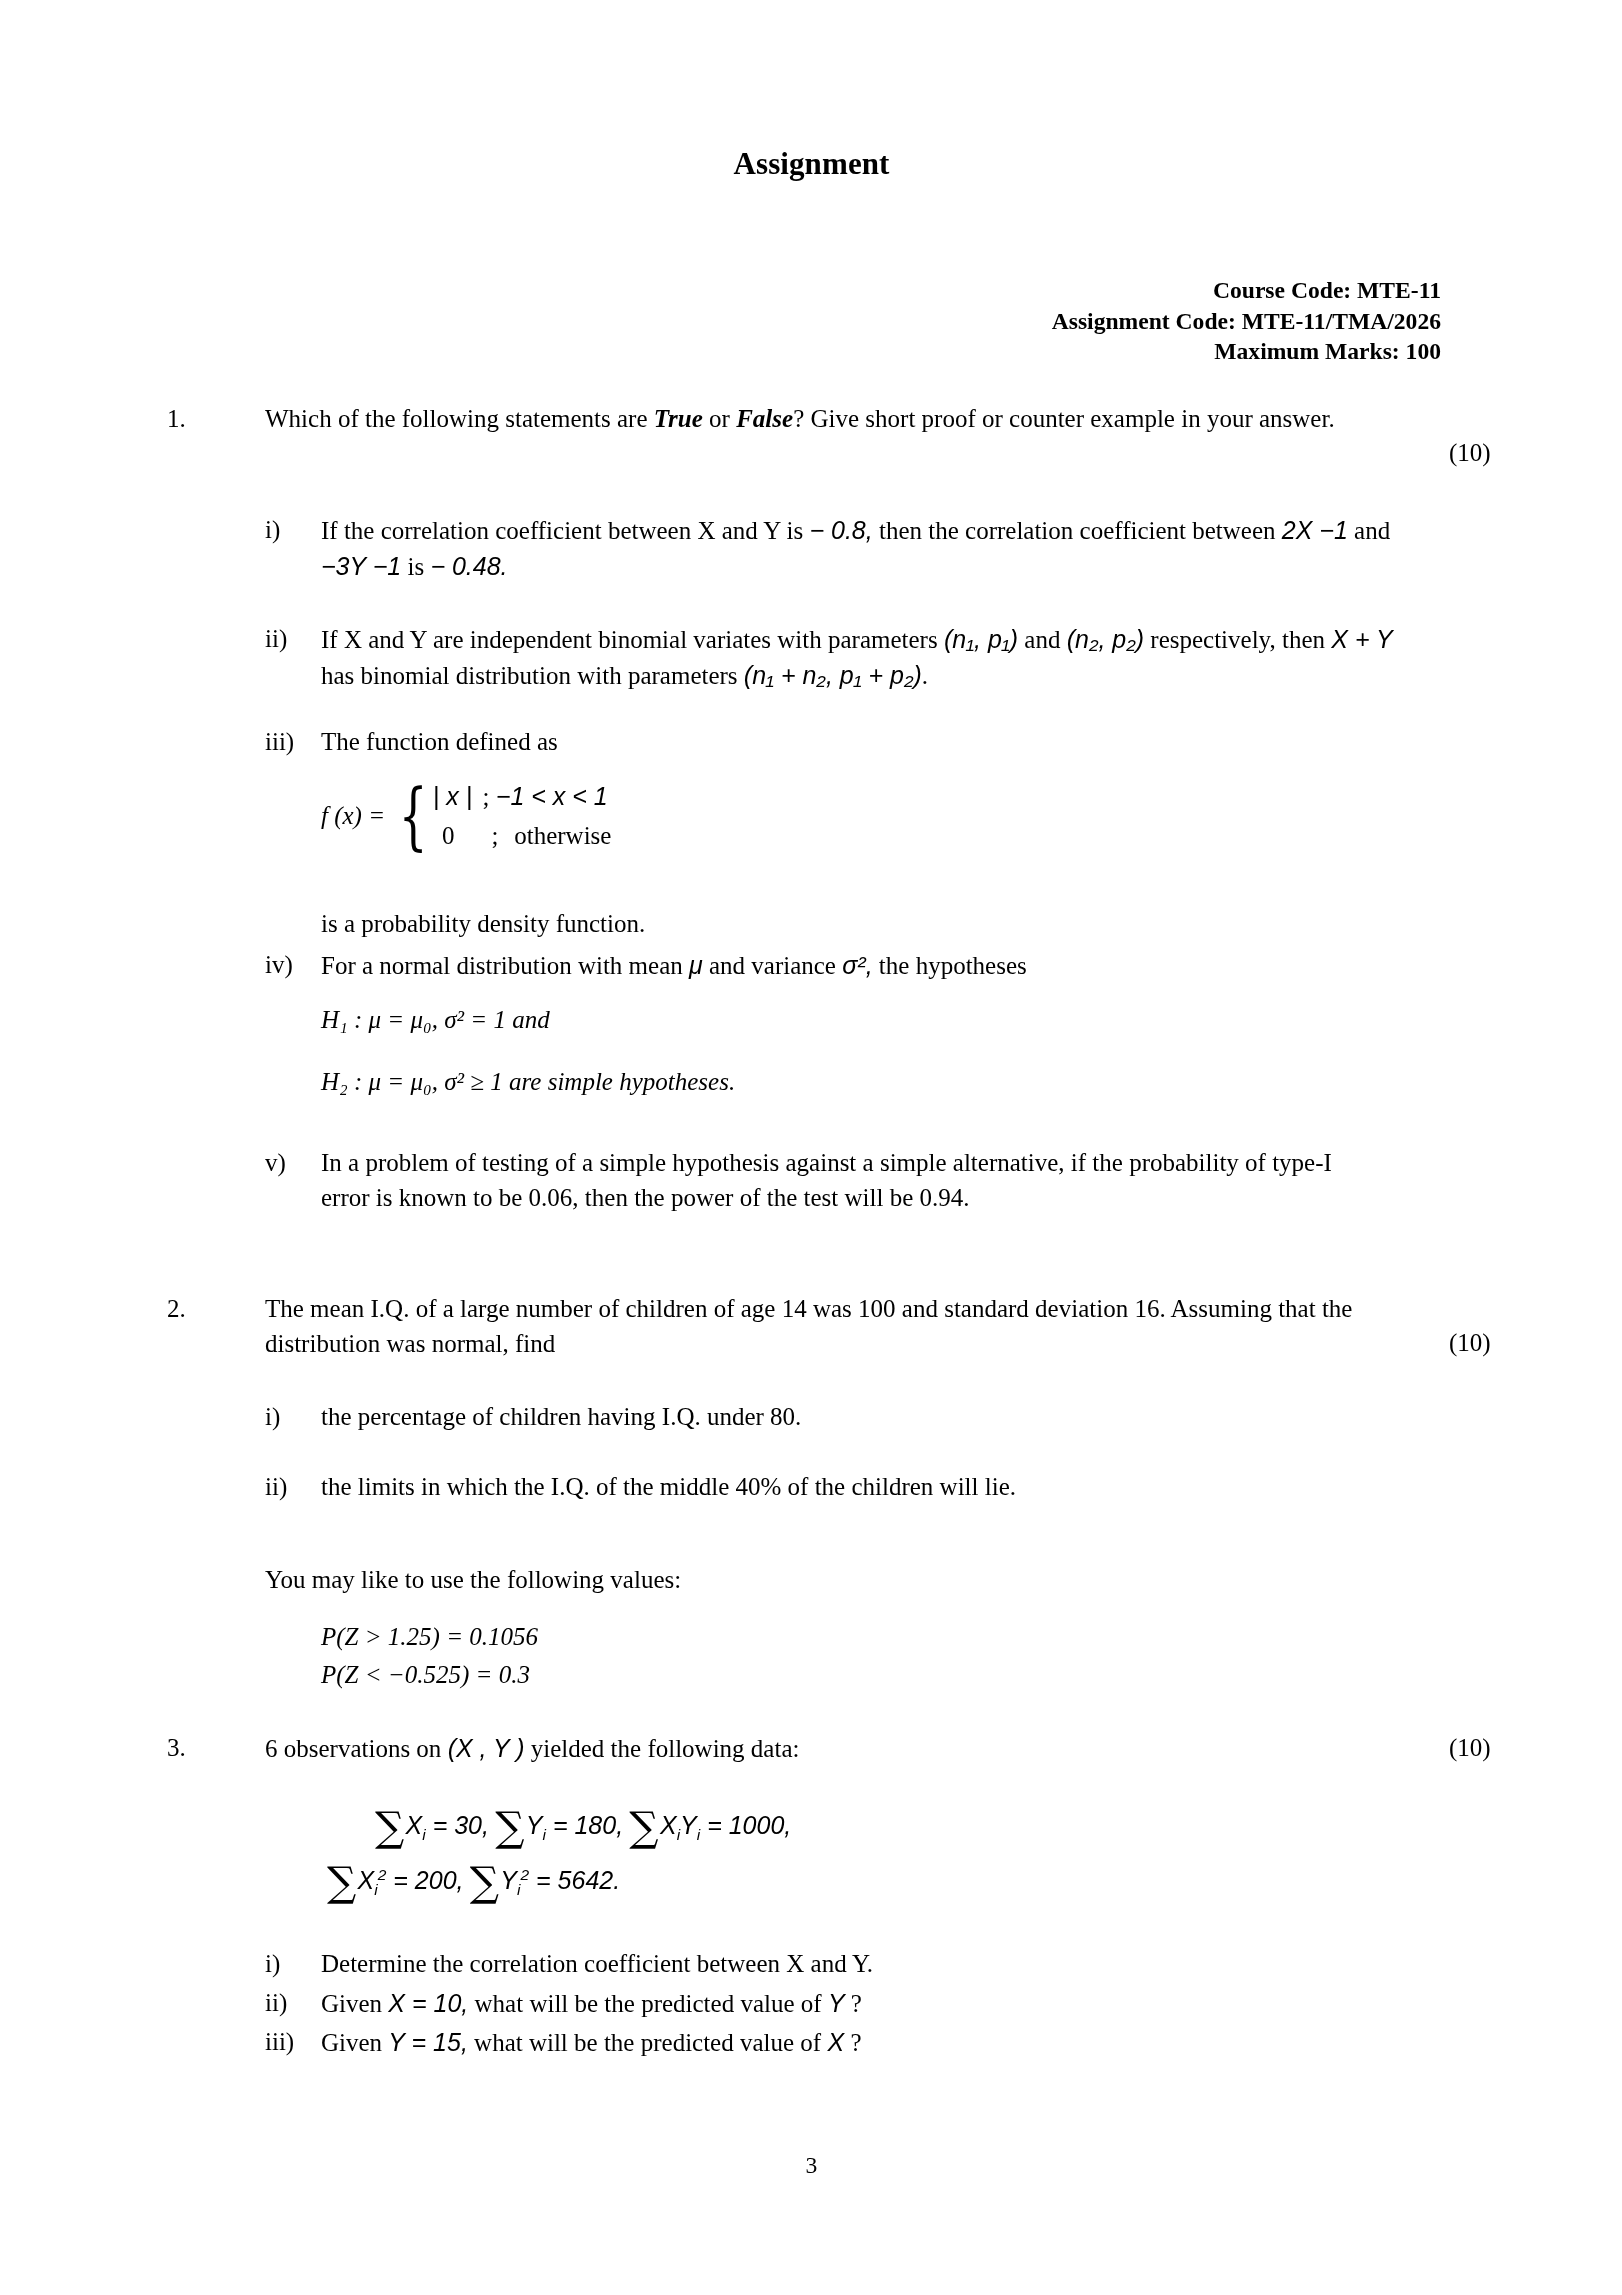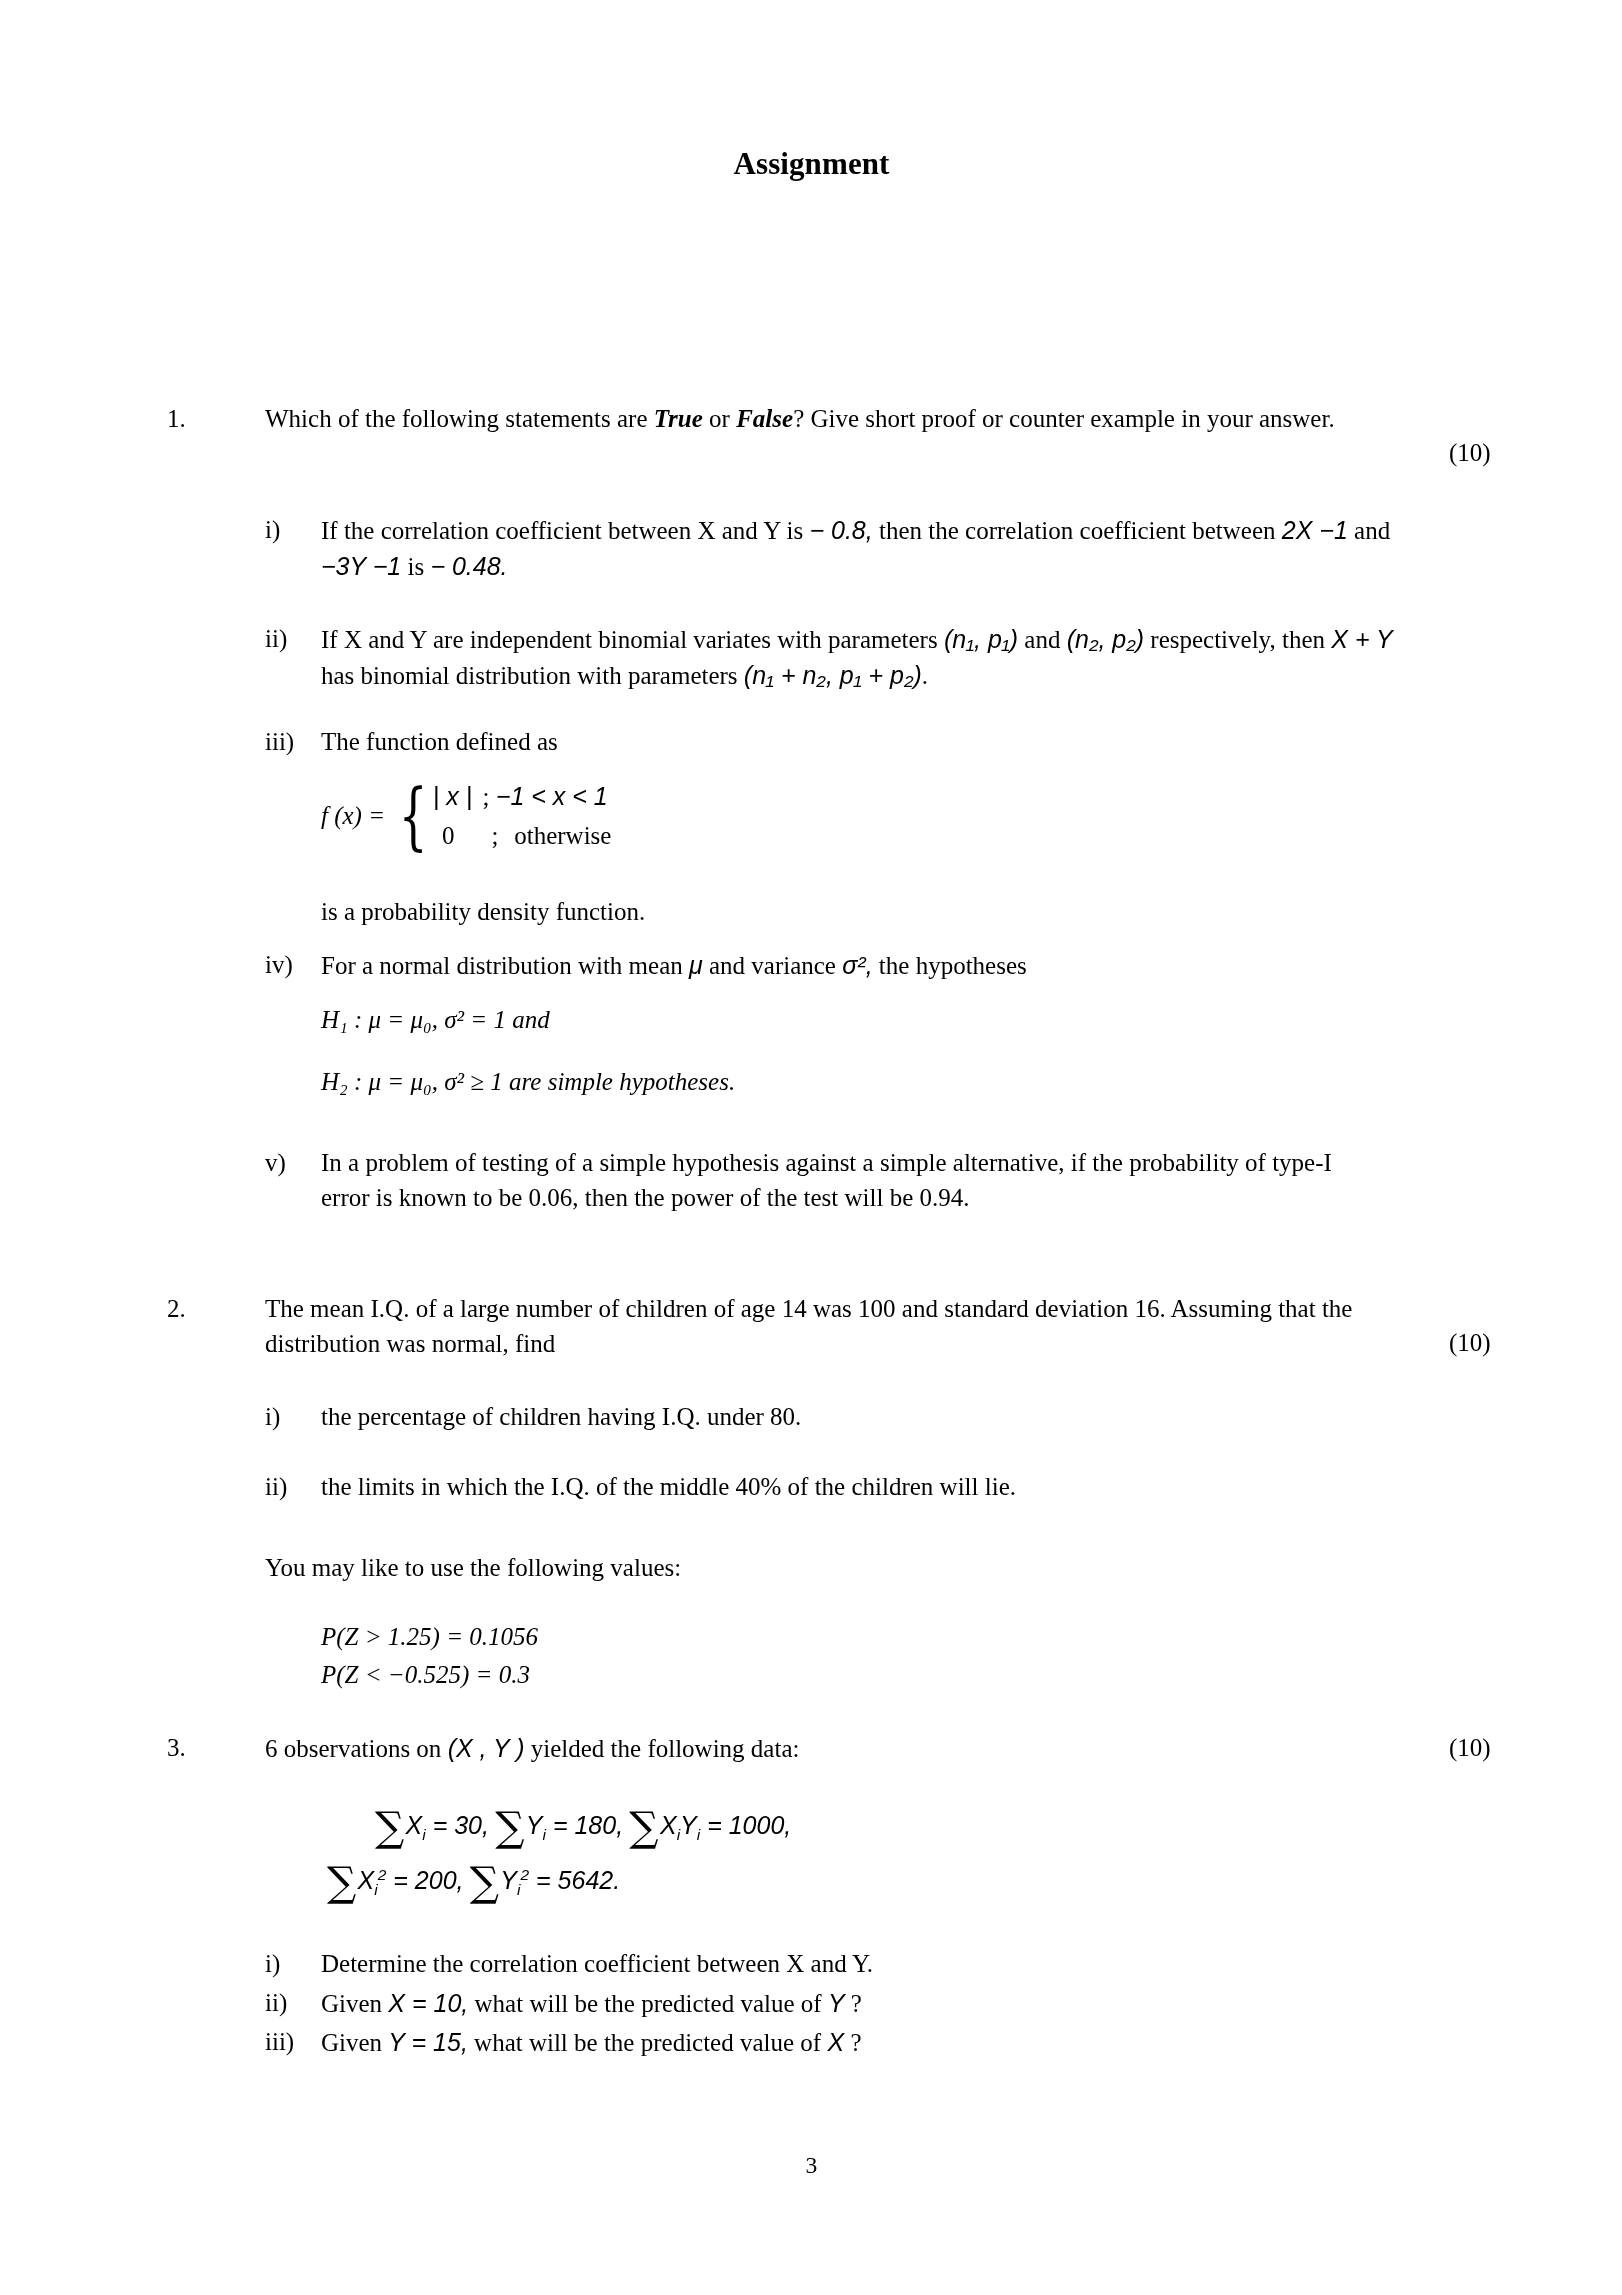--- a/index.html
+++ b/index.html
@@ -96,20 +96,21 @@
     width: 1099px;
     font-size: 25px;
     line-height: 1.38;
   }
   .sub-body.narrow { width: 1047px; }
 
   .plain {
     position: absolute;
     font-size: 25px;
     line-height: 1.38;
+    margin-top: 12px;
   }
 
   
   .math {
     font-family: Liberation Sans, sans-serif;
     font-style: italic;
     white-space: nowrap;
   }
   sub, sup {
     font-size: 0.62em;
@@ -181,20 +182,25 @@
 </style>
 </head>
 <body>
 
 <div class="page">
 
   <div class="title-block">
     <div class="title-line">Assignment</div>
   </div>
 
+  <div class="codes-block">
+    <div class="code-line">Course Code: MTE-11</div>
+    <div class="code-line">Assignment Code: MTE-11/TMA/2026</div>
+    <div class="code-line">Maximum Marks: 100</div>
+  </div>
 
   <div class="q" style="top:402px;">
     <div class="q-num">1.</div>
     <div class="q-body"><span>Which of the following statements are </span><span class="bi">True</span><span> or </span><span class="bi">False</span><span>? Give short proof or counter example in your answer.</span></div>
     <div class="q-marks marks-2nd-line">(10)</div>
   </div>
 
   <div class="sub" style="top:513px;">
     <div class="sub-num">i)</div>
     <div class="sub-body"><span>If the correlation coefficient between X and Y is </span><span class="math up">− 0.8,</span><span> then the correlation coefficient between </span><span class="math">2X −1</span><span> and </span><span class="math">−3Y −1</span><span> is </span><span class="math up">− 0.48.</span></div>

